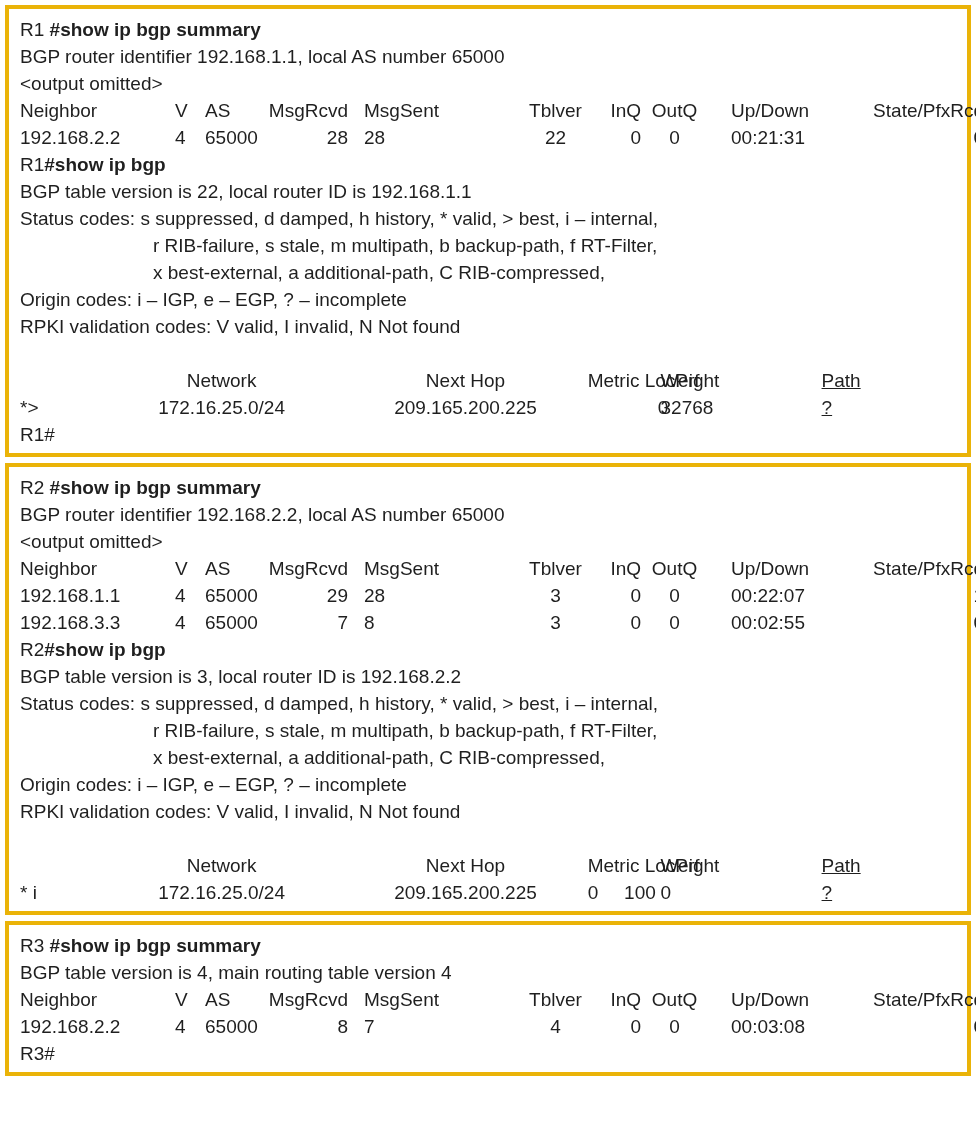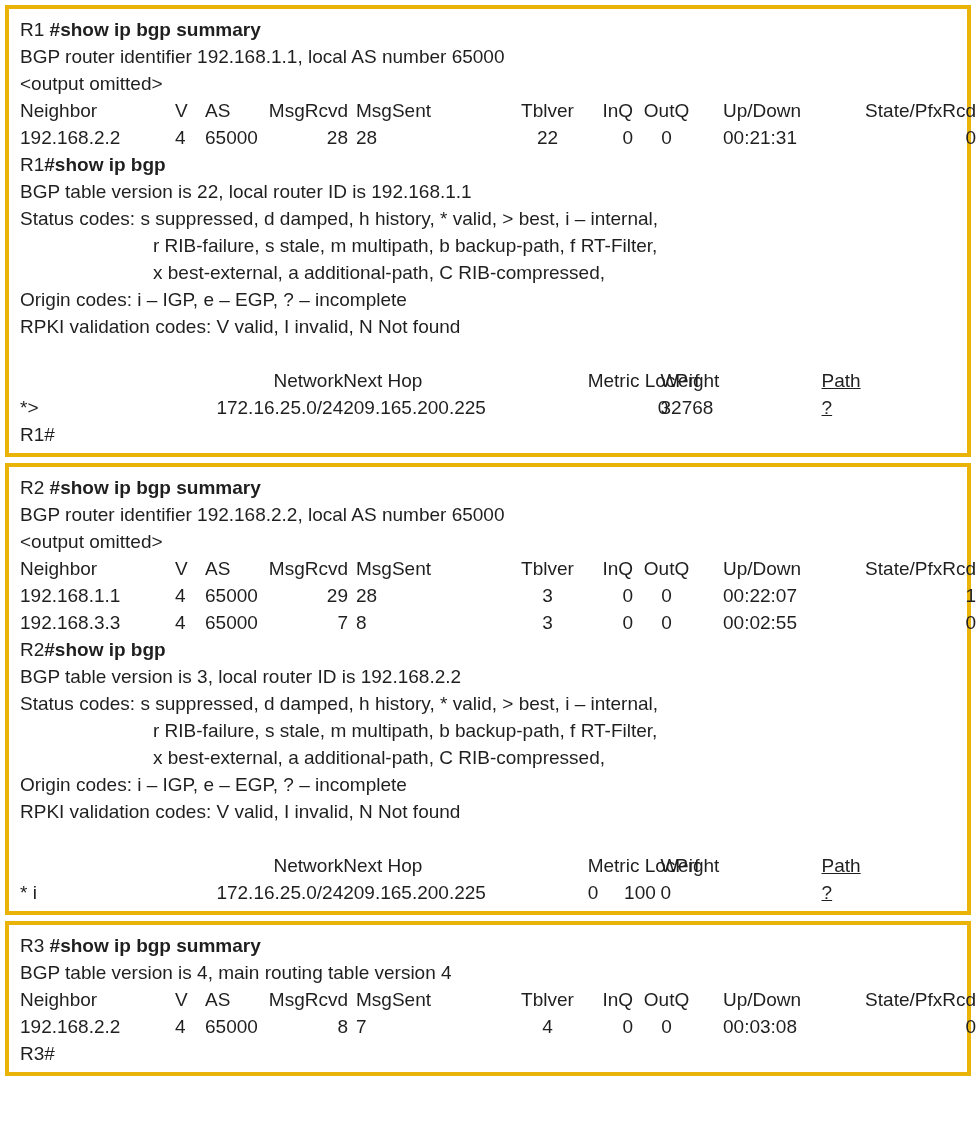--- a/index.html
+++ b/index.html
@@ -40,31 +40,31 @@
     table-layout: fixed;
     width: 925px;
   }
   td { padding: 0; overflow: visible; }
 
   
   .c-ne  { width: 155px; text-align: left; }
   .c-v   { width: 30px;  text-align: left; }
   .c-as  { width: 55px;  text-align: left; }
   .c-mr  { width: 88px;  text-align: right; }
-  .c-ms  { width: 143px; text-align: left; padding-left: 8px; }
+  .c-ms  { width: 143px; text-align: left; padding-left: 16px; }
   .c-tv  { width: 97px;  text-align: center; }
   .c-iq  { width: 37px;  text-align: right; }
   .c-oq  { width: 67px;  text-align: center; }
   .c-ud  { width: 130px; text-align: left; padding-left: 23px; }
   .c-st  { width: 123px; text-align: right; }
 
   
   .r-fl  { width: 68px;  text-align: left; }
-  .r-nw  { width: 207px; text-align: right; margin-left: 38px; }
-  .r-nh  { width: 208px; text-align: left; }
+  .r-nw  { width: 207px; text-align: center; margin-left: 38px; }
+  .r-nh  { width: 208px; text-align: center; }
   .r-me  { width: 62px;  text-align: left; }
   .r-lp  { width: 138px; text-align: left; }
   .r-wt  { width: 137px; text-align: left; }
   .r-pa  { width: 105px; text-align: left; text-decoration: underline; }
   .nudge-right { position: relative; left: 70px; }
 </style>
 </head>
 <body>
 
 <div class="page">

